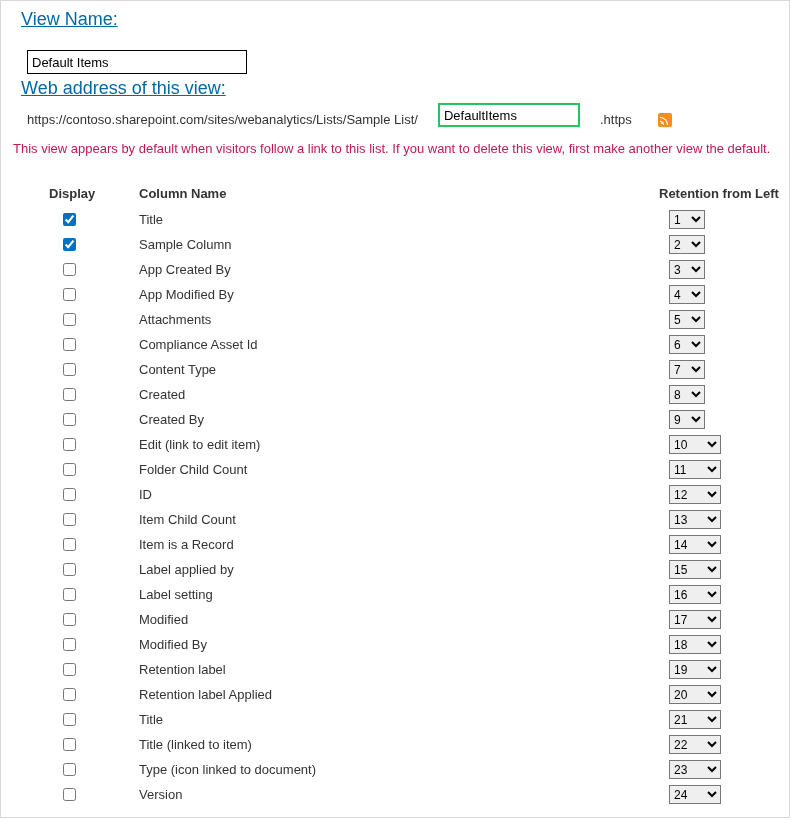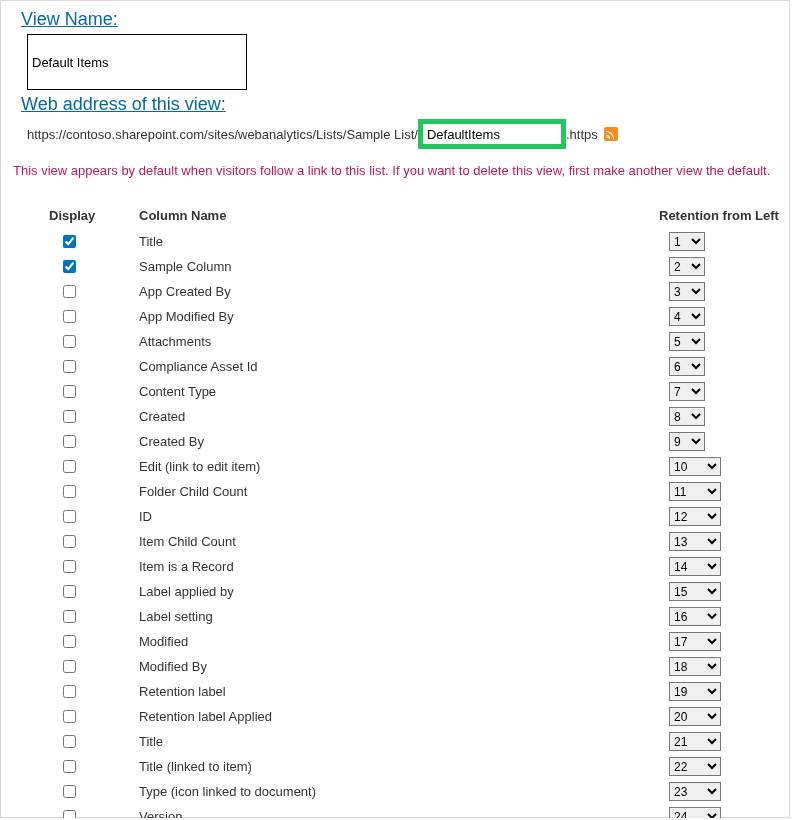--- a/index.html
+++ b/index.html
@@ -1,21 +1,21 @@
 <!DOCTYPE html>
 <html><head>
 <meta charset="utf-8">
 <style>
   html,body{margin:0;padding:0;font-family:"Segoe UI",Arial,sans-serif;font-size:13px;color:#333;background:#fff;}
   .page{border:1px solid #d9d9d9;width:790px;height:818px;box-sizing:border-box;padding:8px 10px;}
   .label{font-size:18px;color:#0369a1;margin-left:10px;text-decoration:underline;}
-  .view-name-input{margin:4px 0 2px 16px;border:1px solid #000;font-size:13px;padding:18px 4px;width:210px;height:18px;}
+  .view-name-input{margin:20px 0 2px 16px;border:1px solid #000;font-size:13px;padding:2px 4px;width:210px;height:18px;}
   .web-addr{margin-left:10px;margin-top:2px;}
-  .url-row{display:flex;align-items:center;margin:4px 0 0 16px;gap:0;}
-  .url-input{border:5px solid #22c55e;font-size:13px;padding:2px 4px;width:130px;height:16px;}
+  .url-row{display:flex;align-items:flex-end;margin:4px 0 0 16px;gap:20px;}
+  .url-input{border:2px solid #22c55e;font-size:13px;padding:2px 4px;width:130px;height:16px;}
   .rss-icon{width:14px;height:14px;background:#f78c1f;border-radius:2px;margin-left:6px;position:relative;}
   .rss-icon::before,.rss-icon::after{content:"";position:absolute;border:1.5px solid #fff;border-left:none;border-bottom:none;}
   .rss-icon::before{width:7px;height:7px;left:2px;bottom:2px;border-radius:0 8px 0 0;}
   .rss-icon::after{width:3px;height:3px;left:2px;bottom:2px;border-radius:0 4px 0 0;}
   .rss-dot{position:absolute;width:2px;height:2px;background:#fff;left:3px;bottom:3px;border-radius:50%;}
   .desc{margin:14px 0 0 2px;font-size:13px;color:#be185d;}
   .columns{margin:30px 0 0 38px;}
   .headers{display:flex;font-weight:600;margin-bottom:6px;}
   .h-display{width:90px;}
   .h-name{flex:1;text-align:left;margin-right:50px;}

